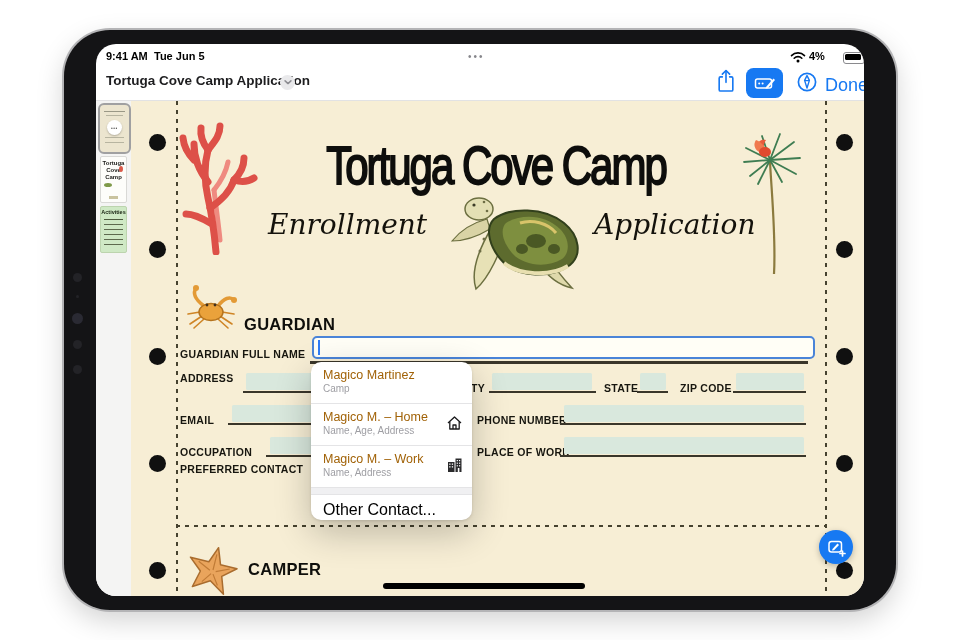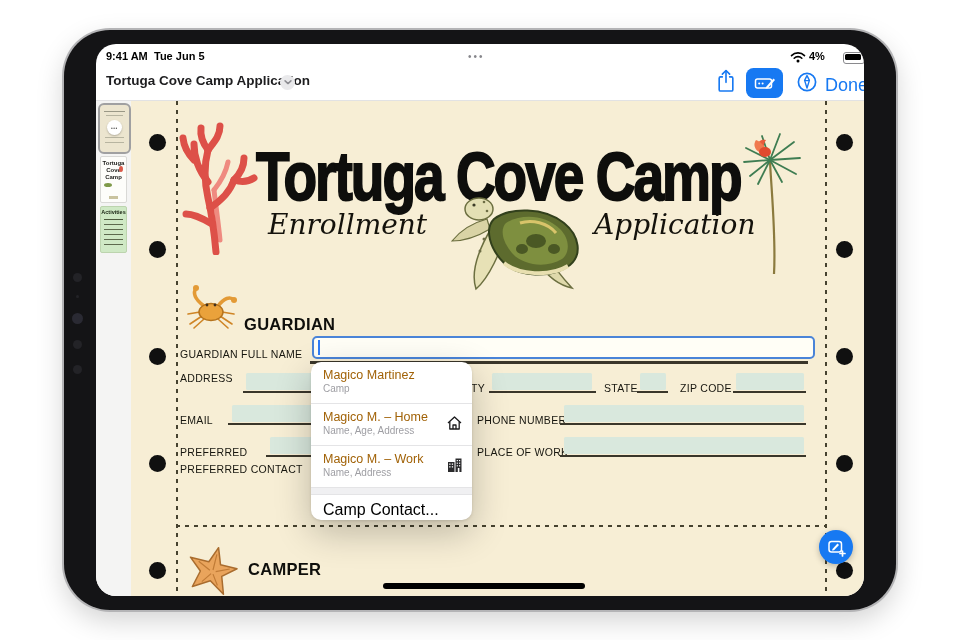--- a/index.html
+++ b/index.html
@@ -26,26 +26,26 @@
   .thumb{position:absolute;overflow:hidden;}
   .thumb-line{position:absolute;height:1px;background:#9a9886;}
   
   .doc{position:absolute;left:35px;top:57px;width:733px;height:495px;background:#f7eed5;}
   .vdash{position:absolute;width:2px;top:57px;height:495px;
          background-image:repeating-linear-gradient(to bottom,#46422f 0 4px,transparent 4px 9px);}
   .hdash{position:absolute;height:2px;
          background-image:repeating-linear-gradient(to right,#46422f 0 4px,transparent 4px 9px);}
   .holedot{position:absolute;width:17px;height:17px;border-radius:50%;background:#101010;}
   .doc-title{position:absolute;left:160px;top:92px;width:480px;text-align:center;
-             font-size:55px;font-weight:bold;color:#0e0e0c;letter-spacing:-2px;white-space:nowrap;
+             font-size:42px;font-weight:normal;color:#0e0e0c;letter-spacing:-2px;white-space:nowrap;
              -webkit-text-stroke:1.5px #0e0e0c;}
   .doc-title>span{display:inline-block;transform:scaleY(1.26);transform-origin:center top;}
   .script{position:absolute;font-family:"DejaVu Serif",serif;font-style:italic;font-size:28px;color:#14120c;}
   .secttl{position:absolute;font-size:16.5px;font-weight:800;color:#0f0f0c;letter-spacing:.3px;}
-  .lbl{position:absolute;font-size:10.5px;font-weight:normal;color:#17160f;letter-spacing:.3px;white-space:nowrap;}
+  .lbl{position:absolute;font-size:10.5px;font-weight:bold;color:#17160f;letter-spacing:.3px;white-space:nowrap;}
   .green{position:absolute;height:17px;background:#d9e8dd;border-radius:1.5px;}
   .uline{position:absolute;height:2px;background:#3a362a;}
   .nameinput{position:absolute;left:216px;top:292px;width:489px;height:19px;background:#fffef6;
              border:2px solid #4a84d8;border-radius:5px;outline:none;padding:0 5px;font-size:12px;}
   .caret{position:absolute;left:222px;top:296px;width:2px;height:15px;background:#2f7cf6;}
   
   .popup{position:absolute;left:215px;top:318px;width:161px;background:#ffffff;border-radius:10px;
          box-shadow:0 12px 36px rgba(0,0,0,.24), 0 1px 3px rgba(0,0,0,.12);overflow:hidden;}
   .pitem{position:relative;height:41px;padding:6px 12px 0;box-sizing:border-box;}
   .pitem .t{font-size:12.5px;color:#a16207;}
@@ -258,21 +258,21 @@
       <div class="green" style="left:640px;top:329px;width:68px;"></div>
       <div class="uline" style="left:637px;top:347px;width:73px;"></div>
 
       <div class="lbl" style="left:84px;top:370px;">EMAIL</div>
       <div class="green" style="left:136px;top:361px;width:228px;"></div>
       <div class="uline" style="left:132px;top:379px;width:235px;"></div>
       <div class="lbl" style="left:381px;top:370px;">PHONE NUMBER</div>
       <div class="green" style="left:468px;top:361px;width:240px;"></div>
       <div class="uline" style="left:464px;top:379px;width:246px;"></div>
 
-      <div class="lbl" style="left:84px;top:402px;">PREFERRED</div>
+      <div class="lbl" style="left:84px;top:402px;">OCCUPATION</div>
       <div class="green" style="left:174px;top:393px;width:190px;"></div>
       <div class="uline" style="left:170px;top:411px;width:197px;"></div>
       <div class="lbl" style="left:381px;top:402px;">PLACE OF WORK</div>
       <div class="green" style="left:468px;top:393px;width:240px;"></div>
       <div class="uline" style="left:464px;top:411px;width:246px;"></div>
 
       <div class="lbl" style="left:84px;top:419px;">PREFERRED CONTACT</div>
 
       <div class="hdash" style="left:80px;top:481px;width:649px;"></div>
 
@@ -318,21 +318,21 @@
               <rect x="10.7" y="5.6" width="1.2" height="1.2"></rect>
                 <rect x="13" y="5.6" width="1.2" height="1.2"></rect>
               <rect x="10.7" y="8.2" width="1.2" height="1.2"></rect>
                 <rect x="13" y="8.2" width="1.2" height="1.2"></rect>
               <rect x="11.8" y="11" width="1.6" height="4"></rect>
             </g>
           </svg>
         </div>
         <div class="psep-thick"></div>
         <div class="pitem-last">
-          <div class="t">Camp Contact...</div>
+          <div class="t">Other Contact...</div>
         </div>
       </div>
 
       <div class="fab">
         <svg width="19" height="19" viewBox="0 0 19 19">
           <rect x="2" y="3.5" width="12.5" height="10.5" rx="2.5" stroke="#fff" stroke-width="1.5" fill="none"></rect>
           <path d="M5.5,11 L10.5,5.5 L12,7 L7,12.2 L5,12.6 Z" fill="#fff"></path>
           <g stroke="#fff" stroke-width="1.7" stroke-linecap="round">
             <line x1="15.5" y1="13" x2="15.5" y2="18"></line>
               <line x1="13" y1="15.5" x2="18" y2="15.5"></line>

